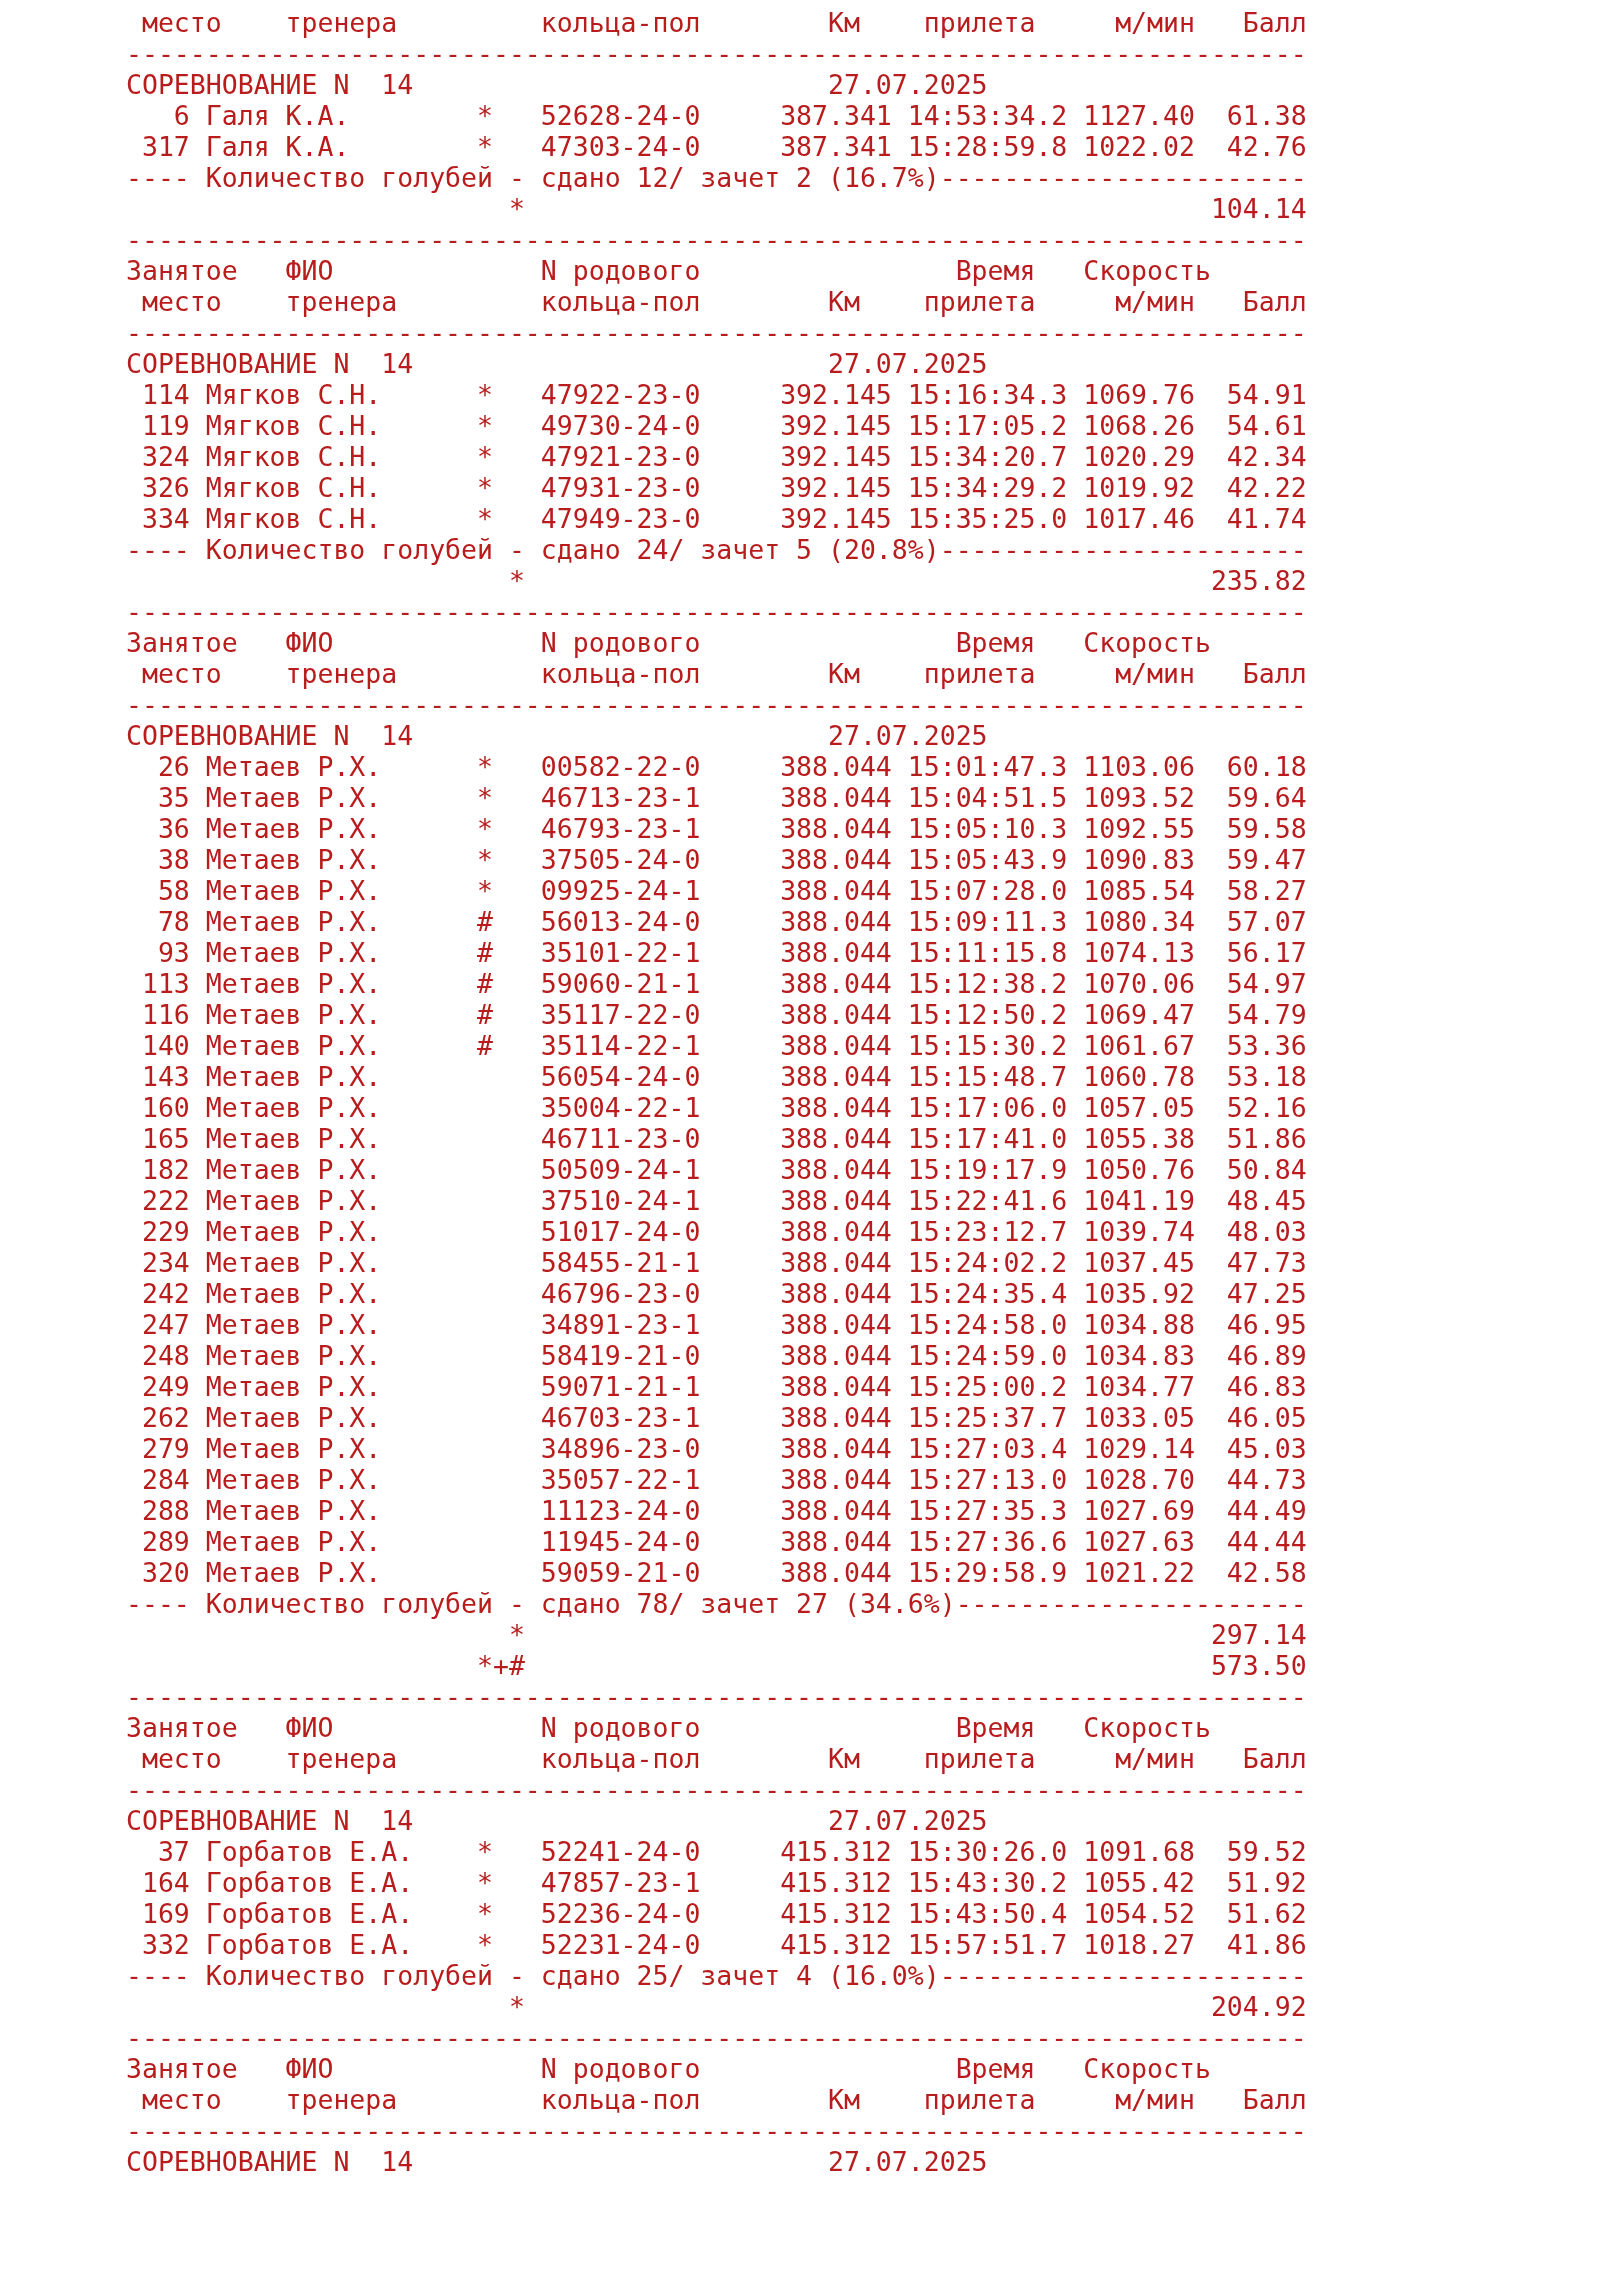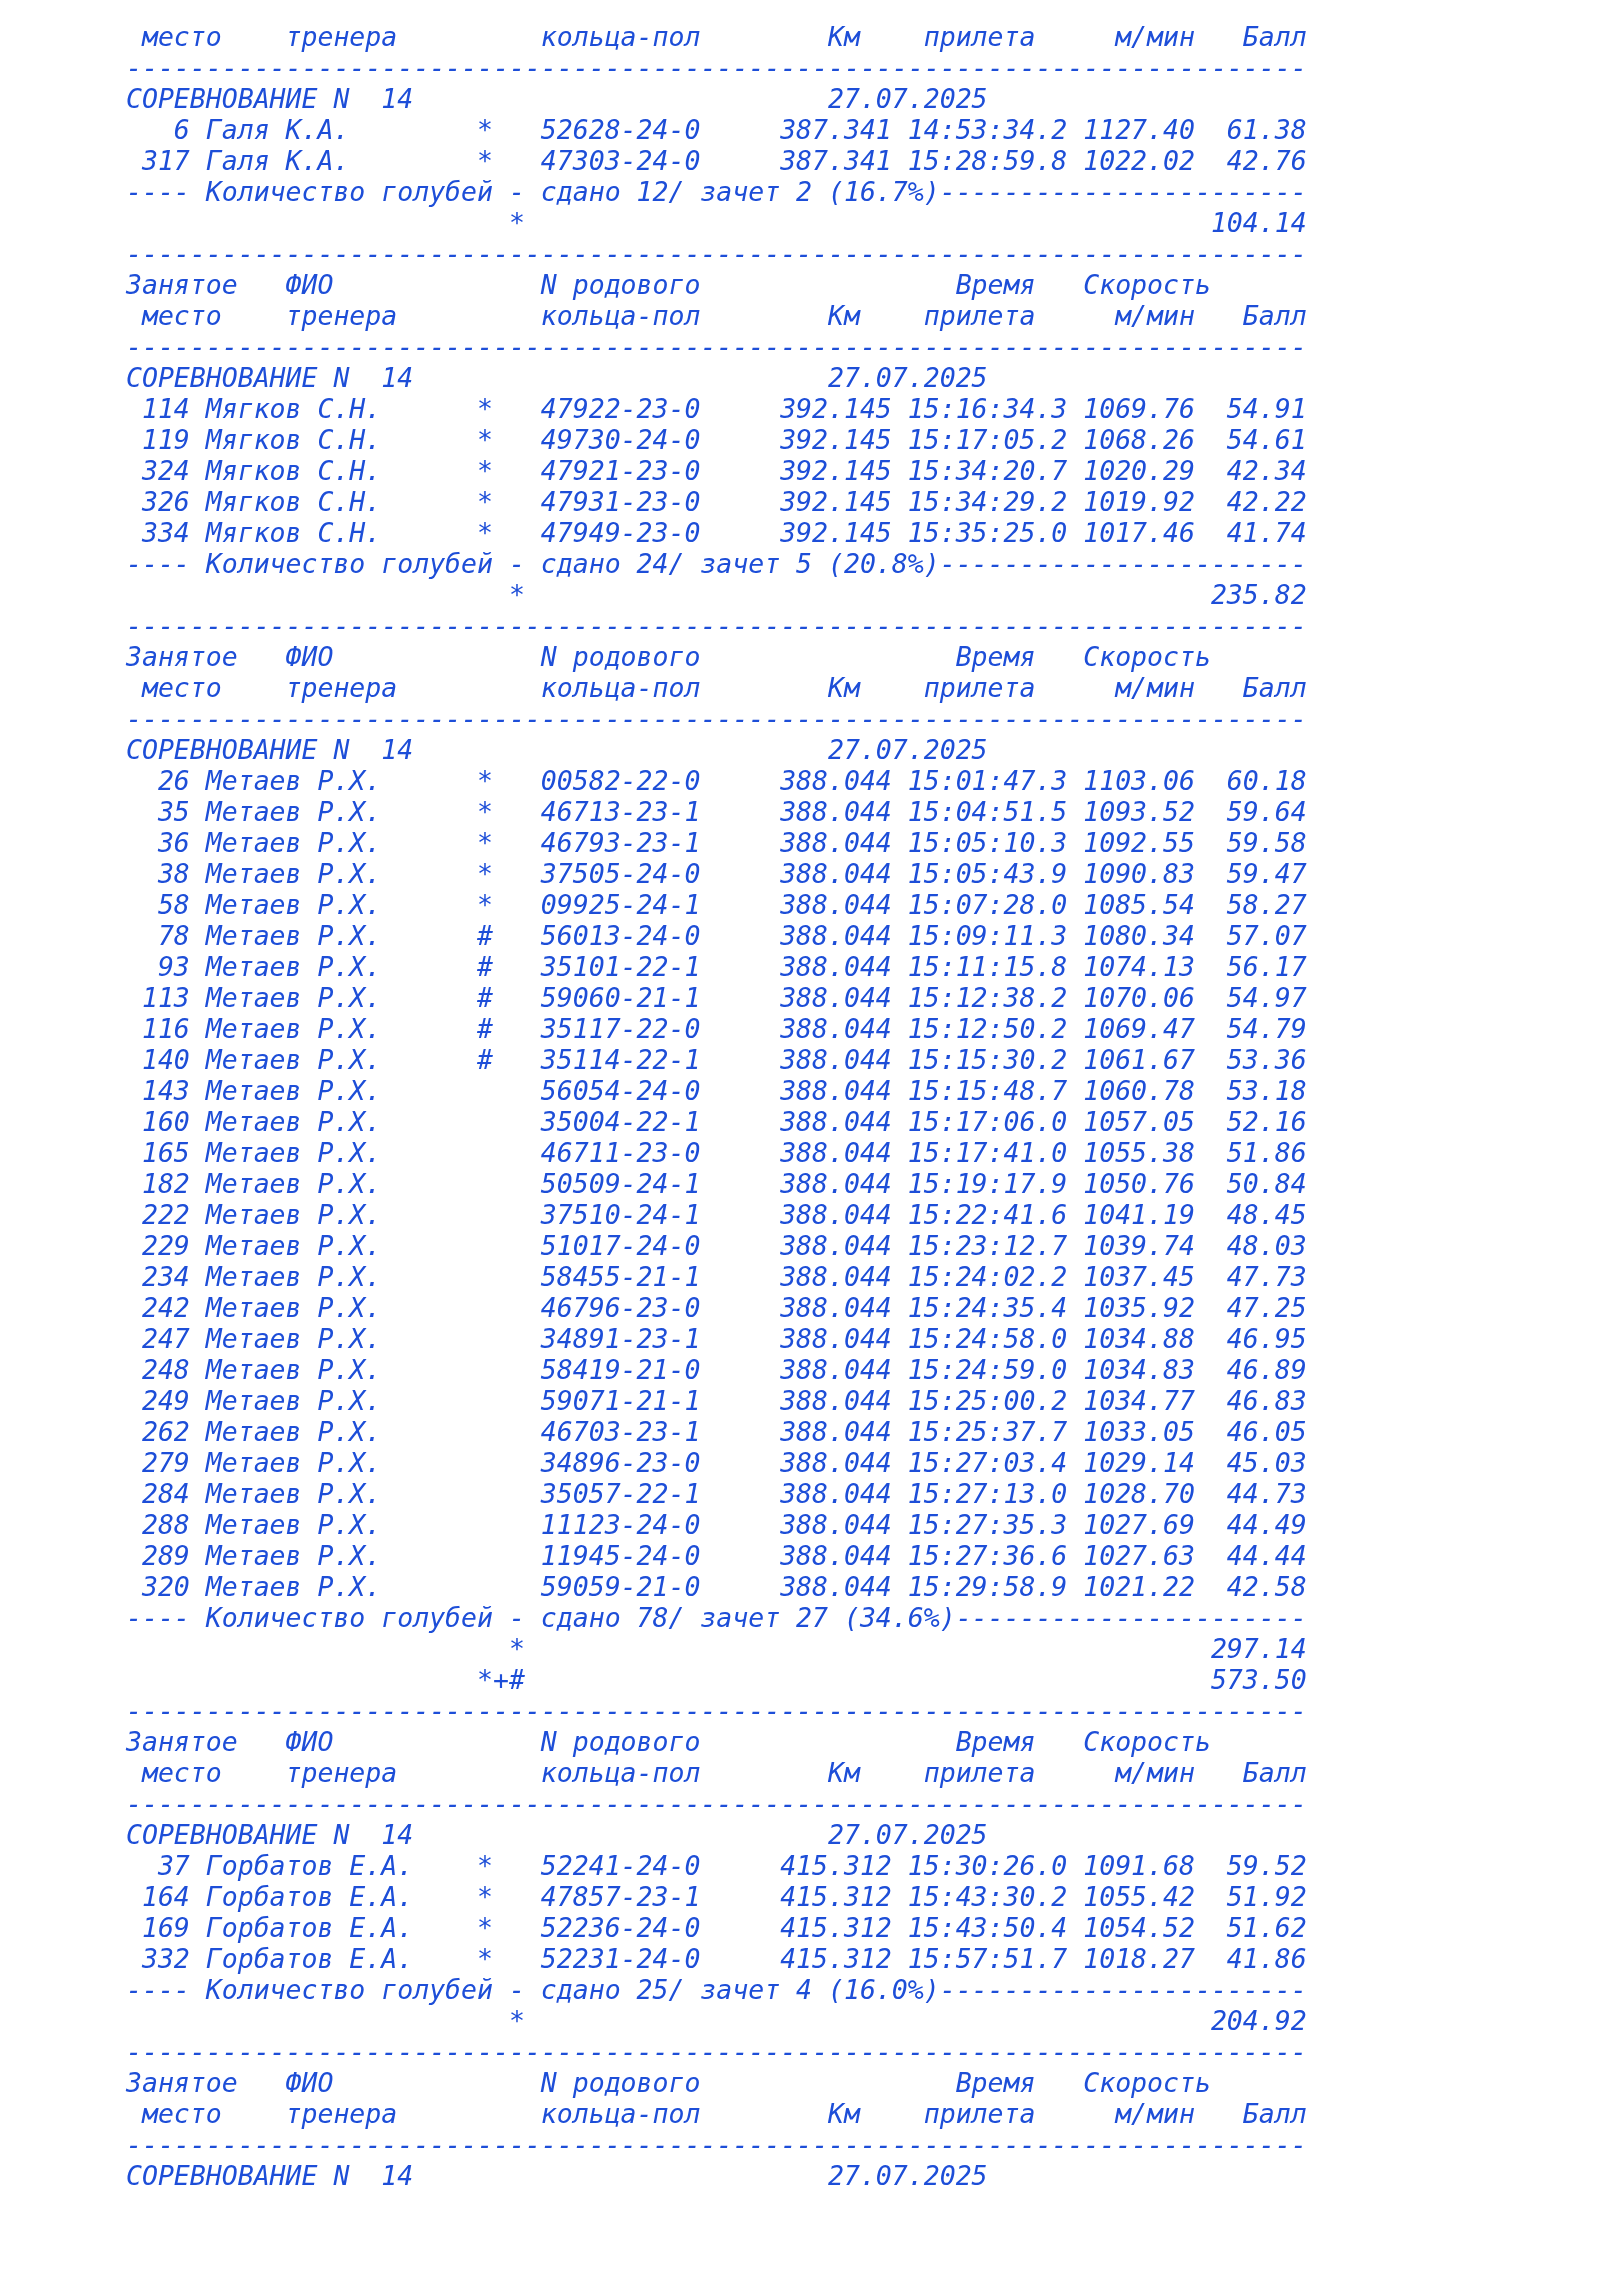--- a/index.html
+++ b/index.html
@@ -6,27 +6,26 @@
   .page{
     position:relative;
     width:1621px;
     height:2293px;
     background:#ffffff;
     overflow:hidden;
   }
   .report{
     position:absolute;
     left:126px;
-    top:21px;
+    top:7px;
     font-family:"DejaVu Sans Mono", monospace;
     font-size:26.5px;
     line-height:31px;
-    color:#1d4ed8;
+    color:#b91c1c;
     white-space:pre;
-    font-style:italic;
   }
   .ln{height:31px;}
 </style>
 </head>
 <body>
 
 <div class="page">
   <div class="report" id="report"><div class="ln"> место    тренера         кольца-пол        Км    прилета     м/мин   Балл</div><div class="ln">--------------------------------------------------------------------------</div><div class="ln">СОРЕВНОВАНИЕ N  14                          27.07.2025                    </div><div class="ln">   6 Галя К.А.        *   52628-24-0     387.341 14:53:34.2 1127.40  61.38</div><div class="ln"> 317 Галя К.А.        *   47303-24-0     387.341 15:28:59.8 1022.02  42.76</div><div class="ln">---- Количество голубей - сдано 12/ зачет 2 (16.7%)-----------------------</div><div class="ln">                        *                                           104.14</div><div class="ln">--------------------------------------------------------------------------</div><div class="ln">Занятое   ФИО             N родового                Время   Скорость      </div><div class="ln"> место    тренера         кольца-пол        Км    прилета     м/мин   Балл</div><div class="ln">--------------------------------------------------------------------------</div><div class="ln">СОРЕВНОВАНИЕ N  14                          27.07.2025                    </div><div class="ln"> 114 Мягков С.Н.      *   47922-23-0     392.145 15:16:34.3 1069.76  54.91</div><div class="ln"> 119 Мягков С.Н.      *   49730-24-0     392.145 15:17:05.2 1068.26  54.61</div><div class="ln"> 324 Мягков С.Н.      *   47921-23-0     392.145 15:34:20.7 1020.29  42.34</div><div class="ln"> 326 Мягков С.Н.      *   47931-23-0     392.145 15:34:29.2 1019.92  42.22</div><div class="ln"> 334 Мягков С.Н.      *   47949-23-0     392.145 15:35:25.0 1017.46  41.74</div><div class="ln">---- Количество голубей - сдано 24/ зачет 5 (20.8%)-----------------------</div><div class="ln">                        *                                           235.82</div><div class="ln">--------------------------------------------------------------------------</div><div class="ln">Занятое   ФИО             N родового                Время   Скорость      </div><div class="ln"> место    тренера         кольца-пол        Км    прилета     м/мин   Балл</div><div class="ln">--------------------------------------------------------------------------</div><div class="ln">СОРЕВНОВАНИЕ N  14                          27.07.2025                    </div><div class="ln">  26 Метаев Р.Х.      *   00582-22-0     388.044 15:01:47.3 1103.06  60.18</div><div class="ln">  35 Метаев Р.Х.      *   46713-23-1     388.044 15:04:51.5 1093.52  59.64</div><div class="ln">  36 Метаев Р.Х.      *   46793-23-1     388.044 15:05:10.3 1092.55  59.58</div><div class="ln">  38 Метаев Р.Х.      *   37505-24-0     388.044 15:05:43.9 1090.83  59.47</div><div class="ln">  58 Метаев Р.Х.      *   09925-24-1     388.044 15:07:28.0 1085.54  58.27</div><div class="ln">  78 Метаев Р.Х.      #   56013-24-0     388.044 15:09:11.3 1080.34  57.07</div><div class="ln">  93 Метаев Р.Х.      #   35101-22-1     388.044 15:11:15.8 1074.13  56.17</div><div class="ln"> 113 Метаев Р.Х.      #   59060-21-1     388.044 15:12:38.2 1070.06  54.97</div><div class="ln"> 116 Метаев Р.Х.      #   35117-22-0     388.044 15:12:50.2 1069.47  54.79</div><div class="ln"> 140 Метаев Р.Х.      #   35114-22-1     388.044 15:15:30.2 1061.67  53.36</div><div class="ln"> 143 Метаев Р.Х.          56054-24-0     388.044 15:15:48.7 1060.78  53.18</div><div class="ln"> 160 Метаев Р.Х.          35004-22-1     388.044 15:17:06.0 1057.05  52.16</div><div class="ln"> 165 Метаев Р.Х.          46711-23-0     388.044 15:17:41.0 1055.38  51.86</div><div class="ln"> 182 Метаев Р.Х.          50509-24-1     388.044 15:19:17.9 1050.76  50.84</div><div class="ln"> 222 Метаев Р.Х.          37510-24-1     388.044 15:22:41.6 1041.19  48.45</div><div class="ln"> 229 Метаев Р.Х.          51017-24-0     388.044 15:23:12.7 1039.74  48.03</div><div class="ln"> 234 Метаев Р.Х.          58455-21-1     388.044 15:24:02.2 1037.45  47.73</div><div class="ln"> 242 Метаев Р.Х.          46796-23-0     388.044 15:24:35.4 1035.92  47.25</div><div class="ln"> 247 Метаев Р.Х.          34891-23-1     388.044 15:24:58.0 1034.88  46.95</div><div class="ln"> 248 Метаев Р.Х.          58419-21-0     388.044 15:24:59.0 1034.83  46.89</div><div class="ln"> 249 Метаев Р.Х.          59071-21-1     388.044 15:25:00.2 1034.77  46.83</div><div class="ln"> 262 Метаев Р.Х.          46703-23-1     388.044 15:25:37.7 1033.05  46.05</div><div class="ln"> 279 Метаев Р.Х.          34896-23-0     388.044 15:27:03.4 1029.14  45.03</div><div class="ln"> 284 Метаев Р.Х.          35057-22-1     388.044 15:27:13.0 1028.70  44.73</div><div class="ln"> 288 Метаев Р.Х.          11123-24-0     388.044 15:27:35.3 1027.69  44.49</div><div class="ln"> 289 Метаев Р.Х.          11945-24-0     388.044 15:27:36.6 1027.63  44.44</div><div class="ln"> 320 Метаев Р.Х.          59059-21-0     388.044 15:29:58.9 1021.22  42.58</div><div class="ln">---- Количество голубей - сдано 78/ зачет 27 (34.6%)----------------------</div><div class="ln">                        *                                           297.14</div><div class="ln">                      *+#                                           573.50</div><div class="ln">--------------------------------------------------------------------------</div><div class="ln">Занятое   ФИО             N родового                Время   Скорость      </div><div class="ln"> место    тренера         кольца-пол        Км    прилета     м/мин   Балл</div><div class="ln">--------------------------------------------------------------------------</div><div class="ln">СОРЕВНОВАНИЕ N  14                          27.07.2025                    </div><div class="ln">  37 Горбатов Е.А.    *   52241-24-0     415.312 15:30:26.0 1091.68  59.52</div><div class="ln"> 164 Горбатов Е.А.    *   47857-23-1     415.312 15:43:30.2 1055.42  51.92</div><div class="ln"> 169 Горбатов Е.А.    *   52236-24-0     415.312 15:43:50.4 1054.52  51.62</div><div class="ln"> 332 Горбатов Е.А.    *   52231-24-0     415.312 15:57:51.7 1018.27  41.86</div><div class="ln">---- Количество голубей - сдано 25/ зачет 4 (16.0%)-----------------------</div><div class="ln">                        *                                           204.92</div><div class="ln">--------------------------------------------------------------------------</div><div class="ln">Занятое   ФИО             N родового                Время   Скорость      </div><div class="ln"> место    тренера         кольца-пол        Км    прилета     м/мин   Балл</div><div class="ln">--------------------------------------------------------------------------</div><div class="ln">СОРЕВНОВАНИЕ N  14                          27.07.2025                    </div></div>
 </div>
 

